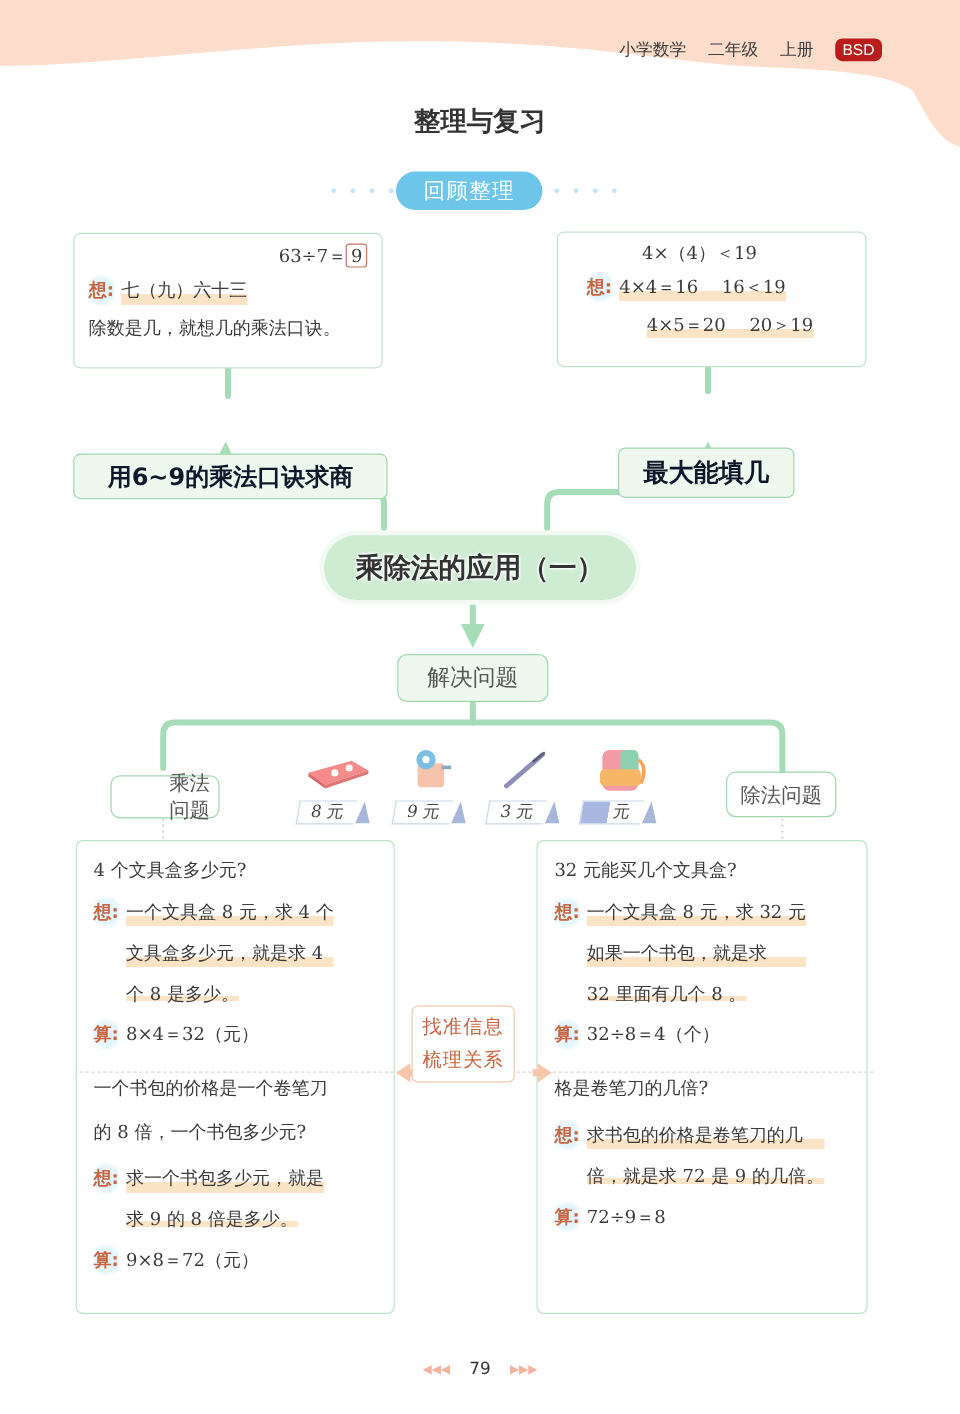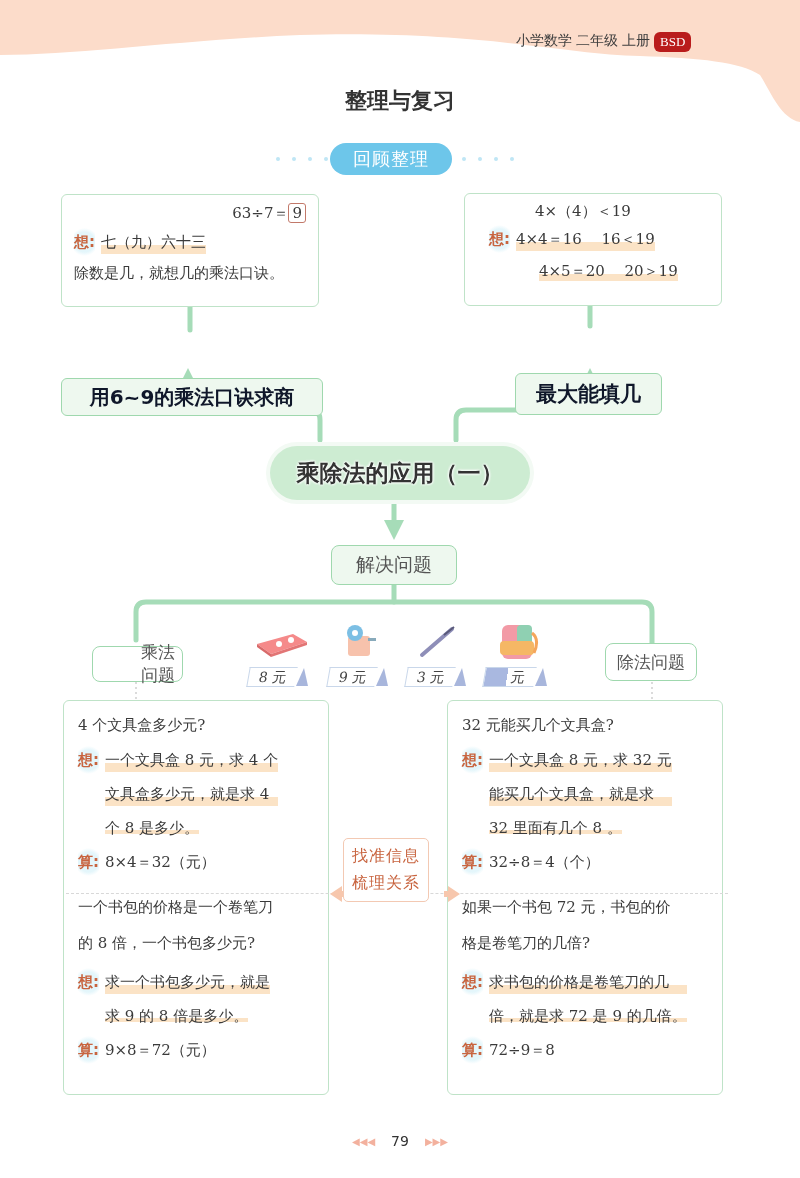--- a/index.html
+++ b/index.html
@@ -1,22 +1,22 @@
 <!DOCTYPE html>
 <html><head>
 <meta charset="utf-8">
 <style>
   * { box-sizing: border-box; margin: 0; padding: 0; }
   body { width: 800px; height: 1178px; background: #ffffff; position: relative; overflow: hidden;
          font-family: "DejaVu Serif", "Liberation Serif", serif; color: #3a3a3a; }
 
   
   .hdr-bg { position: absolute; left: 0; top: 0; width: 800px; height: 130px; }
-  .hdr-text { position: absolute; top: 32px; left: 516px; display: flex; align-items: flex-start; gap: 4px;
-              font-family: Liberation Serif, serif; font-size: 14px; color: #3d3d3d; }
+  .hdr-text { position: absolute; top: 32px; left: 516px; display: flex; align-items: flex-end; gap: 18px;
+              font-family: Liberation Sans, sans-serif; font-size: 14px; color: #3d3d3d; }
   .badge { background: #b91c1c; color: #fff; border-radius: 6px; padding: 2px 6px; font-size: 13px; }
 
   .page-title { position: absolute; top: 86px; left: 0; width: 800px; text-align: center;
                 font-family: "DejaVu Sans", sans-serif; font-weight: bold; font-size: 22px; color: #333; }
 
   .review-pill { position: absolute; top: 143px; left: 330px; width: 122px; height: 32px; border-radius: 16px;
                  background: #6dc6ea; color: #fff; font-family: "DejaVu Sans", sans-serif; font-size: 18px;
                  display: flex; align-items: center; justify-content: center; letter-spacing: 1px; }
   .dots { position: absolute; top: 157px; display: flex; gap: 12px; }
   .dots span { width: 4px; height: 4px; border-radius: 50%; background: #bfe6f5; display: block; }
@@ -209,30 +209,29 @@
     <span style="margin-left:6px">9×8＝72（元）</span>
   </div>
 </div>
 
 <div class="card" style="left:447px;top:700px;width:276px;height:395px;padding:6px 14px;">
   <div class="plain" style="line-height:36px">32 元能买几个文具盒?</div>
   <div class="row">
     <span class="lbl">想:</span>
     <div style="margin-left:6px">
       <div class="hl">一个文具盒 8 元，求 32 元</div>
-      <div class="hl">能买几个文具盒，就是求</div>
+      <div class="hl">如果一个书包，就是求</div>
       <div class="hl" style="display:inline">32 里面有几个 8 。</div>
     </div>
   </div>
   <div class="row">
     <span class="lbl">算:</span>
     <span style="margin-left:6px">32÷8＝4（个）</span>
   </div>
   <div style="height:10px"></div>
-  <div class="plain" style="line-height:36px">如果一个书包 72 元，书包的价</div>
   <div class="plain" style="line-height:36px">格是卷笔刀的几倍?</div>
   <div class="row" style="margin-top:4px">
     <span class="lbl">想:</span>
     <div style="margin-left:6px">
       <div class="hl">求书包的价格是卷笔刀的几</div>
       <div class="hl" style="display:inline">倍，就是求 72 是 9 的几倍。</div>
     </div>
   </div>
   <div class="row">
     <span class="lbl">算:</span>

